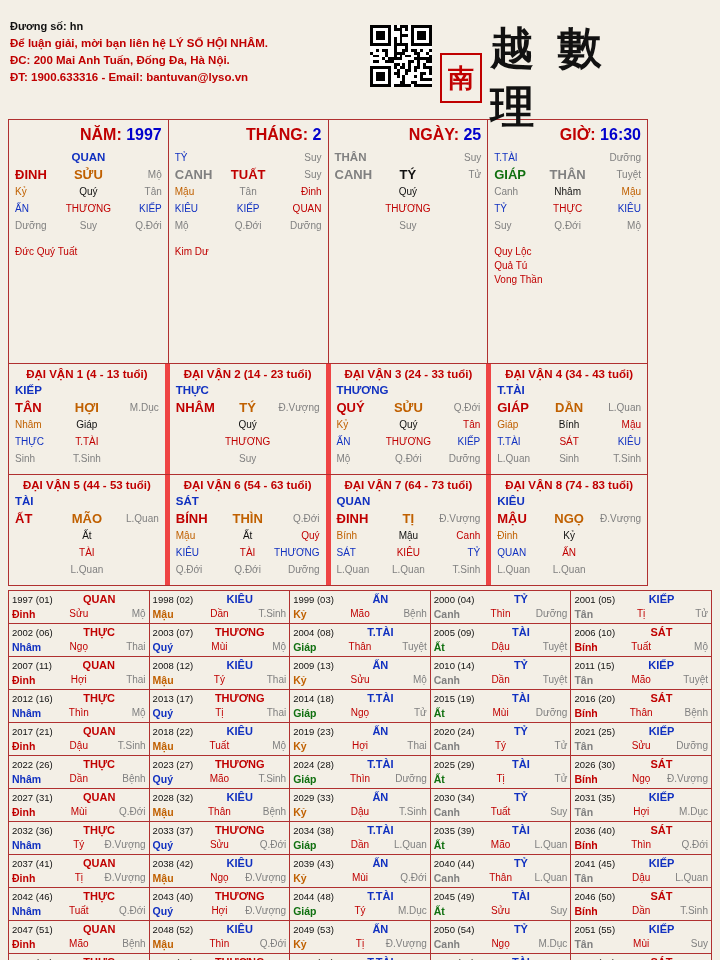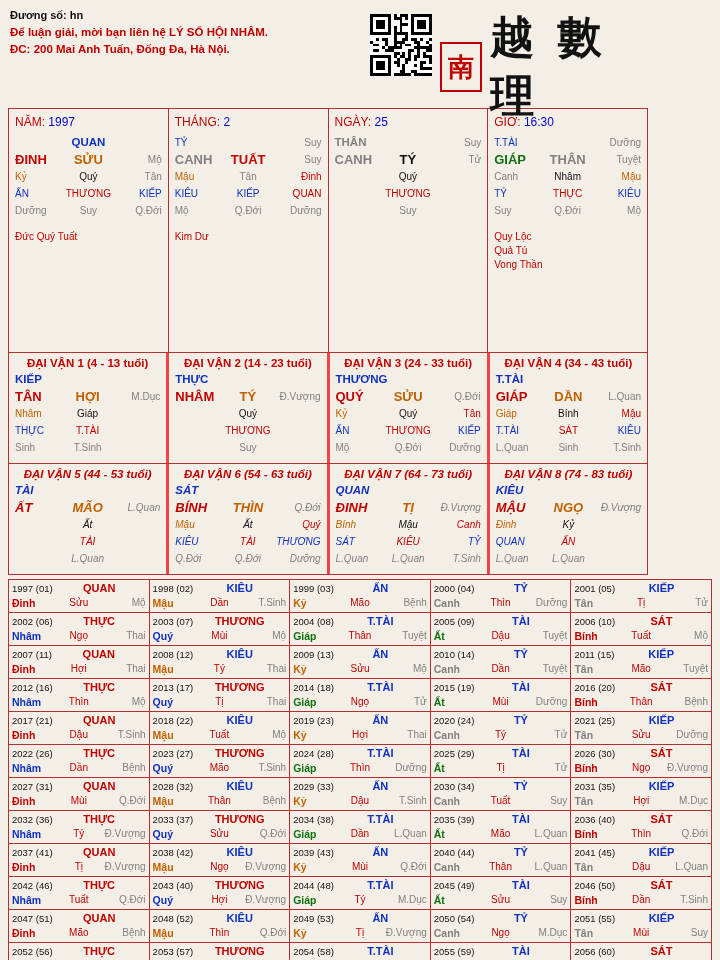--- a/index.html
+++ b/index.html
@@ -5,21 +5,21 @@
   html,body{margin:0;padding:0;}
   body{
     width:720px;height:960px;
     background:#f3efe6;
     font-family:"Liberation Sans", sans-serif;
     font-size:11px;
     color:#222;
     position:relative;
     overflow:hidden;
   }
-  .page{position:relative;width:656px;height:960px;box-sizing:border-box;padding:8px 8px;}
+  .page{position:relative;width:656px;height:960px;box-sizing:border-box;padding:19px 8px;}
 
   
   .header{display:flex;align-items:flex-start;height:100px;}
   .hdr-left{flex:0 0 360px;padding-left:2px;}
   .hdr-left div{margin-bottom:3px;line-height:14px;}
   .lbl{font-weight:bold;color:#111;}
   .val{font-weight:bold;color:#111;}
   .redline{color:#c00000;font-weight:bold;font-size:11.5px;}
   .hdr-qr{flex:0 0 70px;margin-top:6px;}
   .qr{width:62px;height:62px;position:relative;background:#fff;}
@@ -31,42 +31,42 @@
   .logo-cn{font-family:"DejaVu Serif", serif;font-size:44px;font-weight:bold;color:#111;letter-spacing:4px;}
 
   
   .block{border:1px solid #b03030;box-sizing:border-box;}
   .four{display:flex;}
   .four > .cell{flex:1 1 0;border-right:1px solid #b03030;box-sizing:border-box;padding:4px 6px 6px 6px;}
   .four > .cell:last-child{border-right:none;}
 
   
   .pillars{height:245px;}
-  .p-title{text-align:left;font-weight:normal;font-size:12px;color:#111;margin:2px 0 6px 0;}
+  .p-title{text-align:right;font-weight:bold;font-size:16px;color:#111;margin:2px 0 6px 0;}
   .p-title .t-red{color:#c00000;}
   .p-title .t-blue{color:#0000cc;}
   .row3{display:flex;margin-bottom:2px;}
   .row3 > div{flex:1 1 0;text-align:center;line-height:15px;}
   .row3 .l{text-align:left;}
   .row3 .c{text-align:center;}
   .row3 .r{text-align:right;}
   .big{font-size:13px;font-weight:bold;}
   .med{font-size:11.5px;font-weight:bold;}
   .sm{font-size:10px;}
   .c-red{color:#c00000;}
   .c-blue{color:#1030c0;}
   .c-green{color:#107010;}
   .c-grey{color:#808080;}
   .c-black{color:#111;}
   .c-orange{color:#c06000;}
   .note{margin-top:12px;font-size:10px;line-height:14px;}
 
   
   .dv-row{display:flex;}
-  .dv-row > .cell{flex:1 1 0;border-right:3px solid #ef4444;box-sizing:border-box;padding:3px 6px 5px 6px;height:110px;}
+  .dv-row > .cell{flex:1 1 0;border-right:5px solid #ef4444;box-sizing:border-box;padding:3px 6px 5px 6px;height:110px;}
   .dv-row > .cell:last-child{border-right:none;}
   .dv-title{text-align:center;font-weight:bold;font-size:11.5px;color:#c00000;margin:1px 0 3px 0;}
 
   
   .years{margin-top:4px;border-top:1px solid #b03030;border-left:1px solid #b03030;box-sizing:border-box;width:704px;}
   .yrow{display:flex;}
   .ycell{flex:1 1 0;border-right:1px solid #b03030;border-bottom:1px solid #b03030;
          box-sizing:border-box;padding:1px 3px 2px 3px;height:33px;overflow:hidden;}
   .yline1{display:flex;align-items:baseline;line-height:14px;}
   .ycode{font-size:9.5px;color:#111;white-space:nowrap;}
@@ -82,20 +82,21 @@
 <div class="page">
 
   <div class="header">
     <div class="hdr-left">
       <div>
         <span class="lbl">Đương số:</span>
         <span class="val">hn</span>
       </div>
       <div class="redline">Để luận giải, mời bạn liên hệ LÝ SỐ HỘI NHÂM.</div>
       <div class="redline">ĐC: 200 Mai Anh Tuấn, Đống Đa, Hà Nội.</div>
+      <div class="redline">ĐT: 1900.633316 - Email: bantuvan@lyso.vn</div>
     </div>
 
     <div class="hdr-qr">
       <div class="qr" id="qr">
           <div class="cell" style="left: 0px; top: 0px; width: 2.95238px; height: 2.95238px;"></div>
           <div class="cell" style="left: 2.95238px; top: 0px; width: 2.95238px; height: 2.95238px;"></div>
           <div class="cell" style="left: 5.90476px; top: 0px; width: 2.95238px; height: 2.95238px;"></div>
           <div class="cell" style="left: 8.85714px; top: 0px; width: 2.95238px; height: 2.95238px;"></div>
           <div class="cell" style="left: 11.8095px; top: 0px; width: 2.95238px; height: 2.95238px;"></div>
           <div class="cell" style="left: 14.7619px; top: 0px; width: 2.95238px; height: 2.95238px;"></div>
@@ -571,21 +572,21 @@
           <div class="c sm c-red">SÁT</div>
           <div class="r sm c-blue">KIÊU</div>
         </div>
         <div class="row3">
           <div class="l sm c-grey">L.Quan</div>
           <div class="c sm c-grey">Sinh</div>
           <div class="r sm c-grey">T.Sinh</div>
         </div>
       </div>
     </div>
-  <div class="block dv-row" style="border-top:none;font-style:italic;" id="dv2">
+  <div class="block dv-row" style="border-top:none;" id="dv2">
       <div class="cell">
         <div class="dv-title">ĐẠI VẬN 5 (44 - 53 tuổi)</div>
         <div class="row3">
           <div class="l med c-blue">TÀI</div>
           <div class="c med c-blue"></div>
           <div class="r sm c-grey"></div>
         </div>
         <div class="row3">
           <div class="l big c-red">ẤT</div>
           <div class="c big c-orange">MÃO</div>

